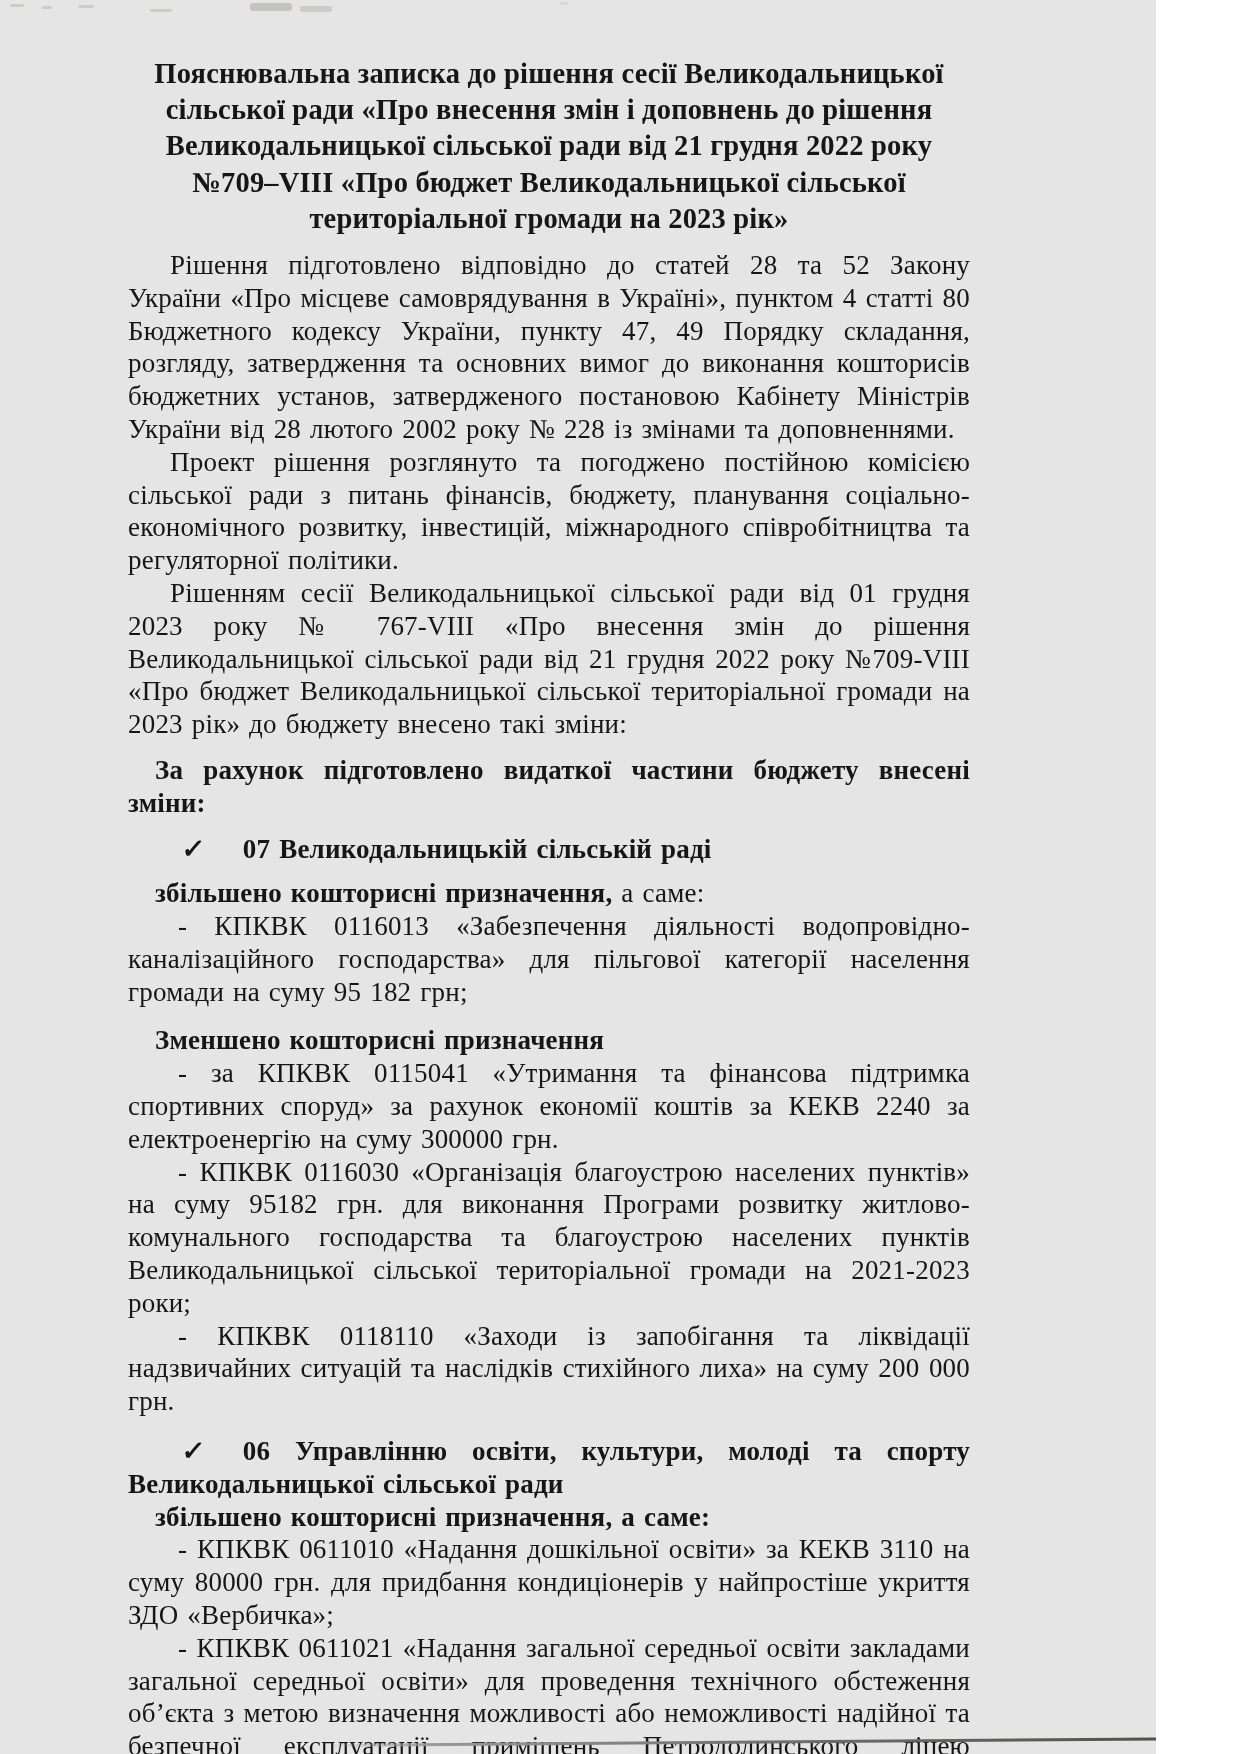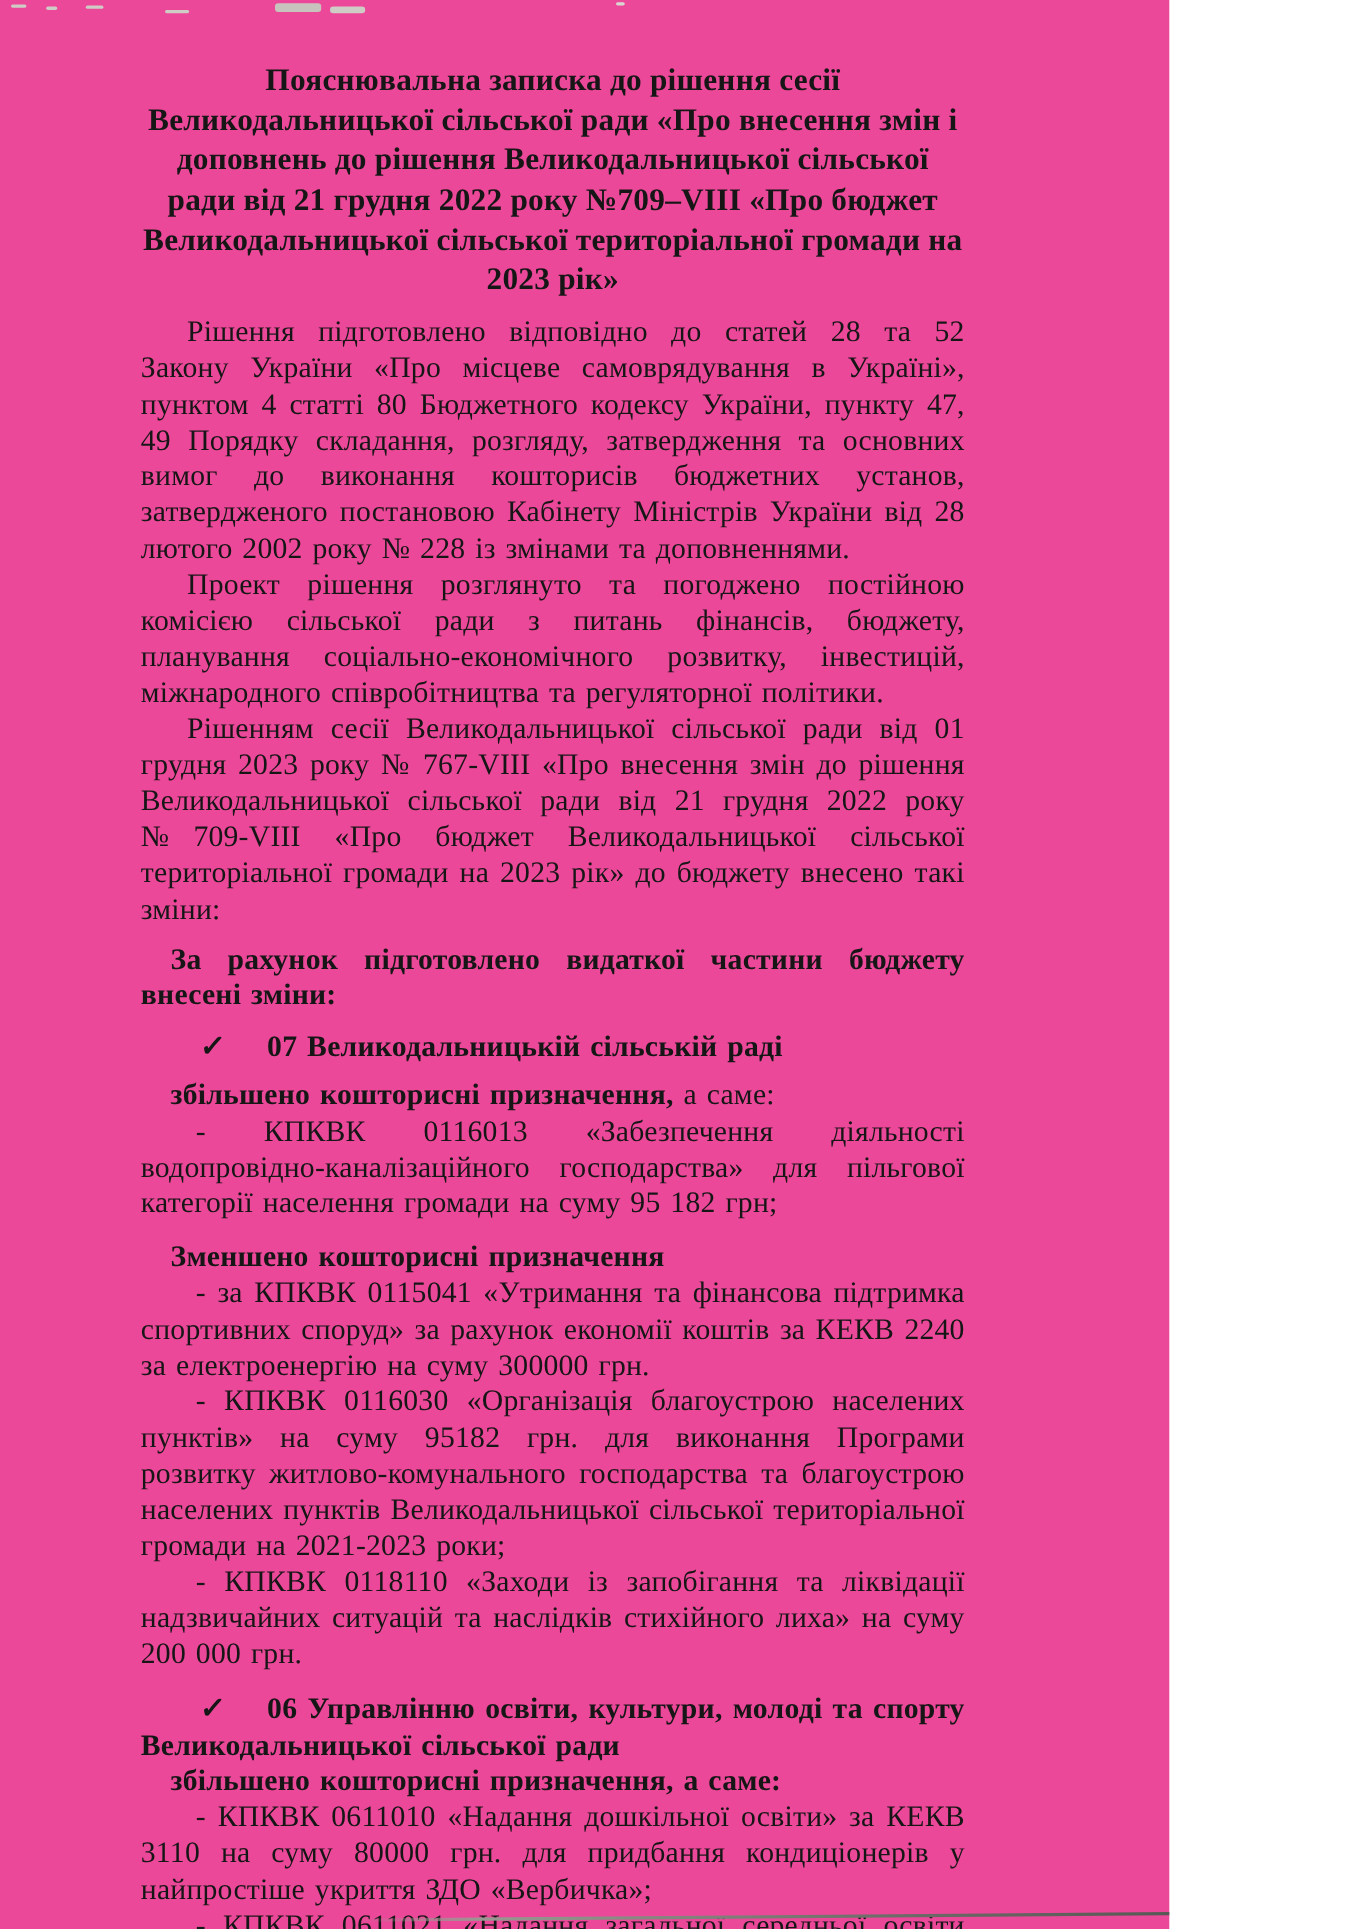--- a/index.html
+++ b/index.html
@@ -2,23 +2,23 @@
 <html lang="uk"><head>
 <meta charset="utf-8">
 <style>
   html, body {
     margin: 0;
     padding: 0;
     background: #ffffff;
   }
   .page {
     position: relative;
-    width: 1063px;
+    width: 1156px;
     height: 1754px;
-    background: #ec4899;
+    background: #e5e5e5;
     overflow: hidden;
     box-sizing: border-box;
     padding: 56px 186px 0 128px;
     font-family: "Liberation Serif", "DejaVu Serif", serif;
     color: #161616;
   }
   .title {
     font-size: 28.5px;
     line-height: 1.27;
     font-weight: bold;

